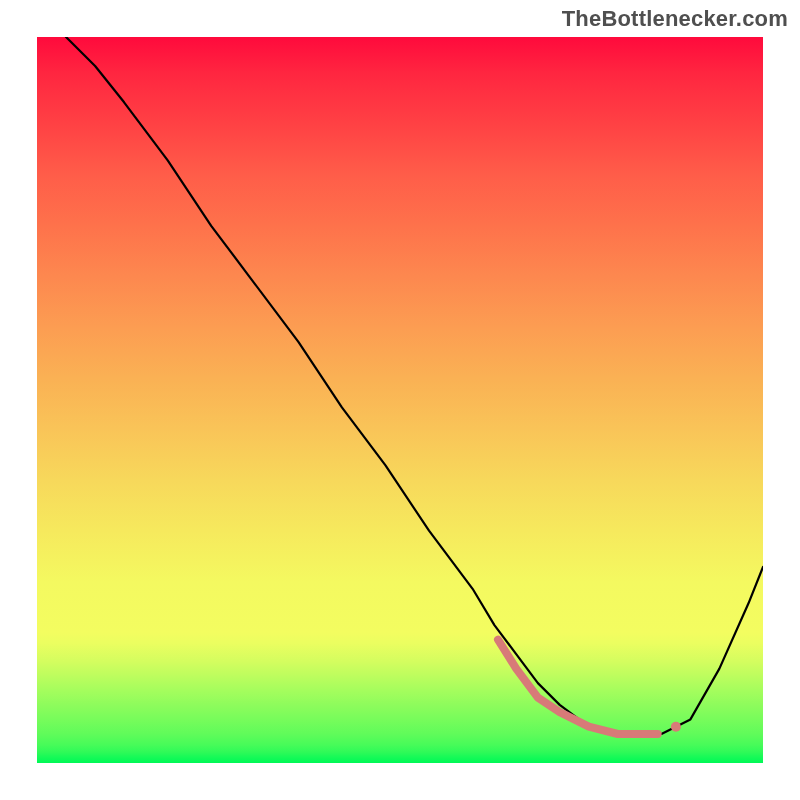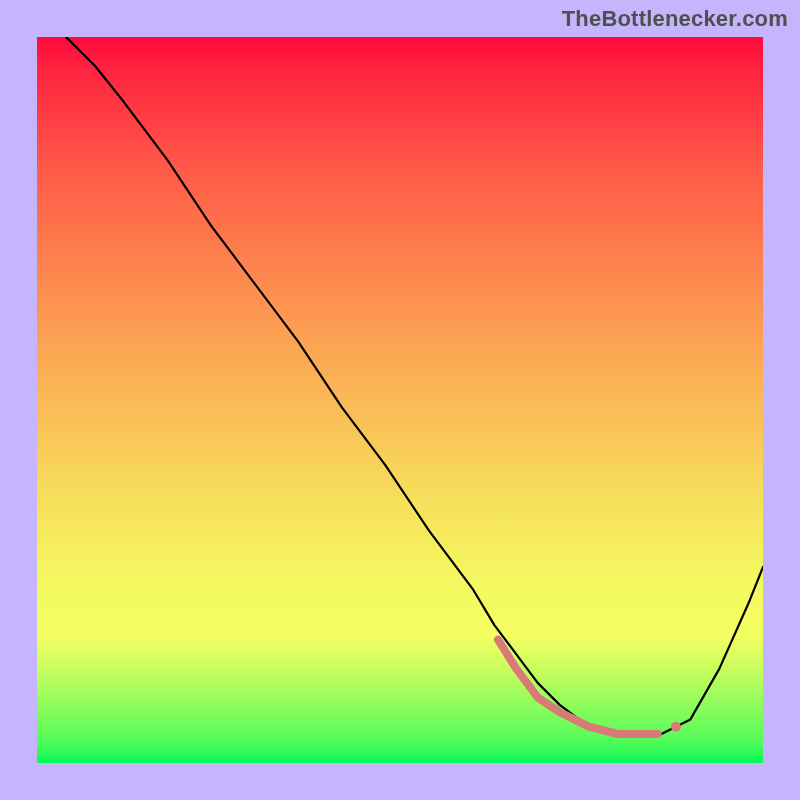--- a/index.html
+++ b/index.html
@@ -7,21 +7,21 @@
     padding: 0;
     width: 800px;
     height: 800px;
     background: #000;
     font-family: Arial, Helvetica, sans-serif;
   }
   .frame {
     position: relative;
     width: 800px;
     height: 800px;
-    background: #c4b5fd;
+    background: #ffffff;
   }
   .watermark {
     position: absolute;
     top: 6px;
     right: 12px;
     color: #4f4f4f;
     font-size: 22px;
     font-weight: 600;
     letter-spacing: 0.2px;
     user-select: none;

